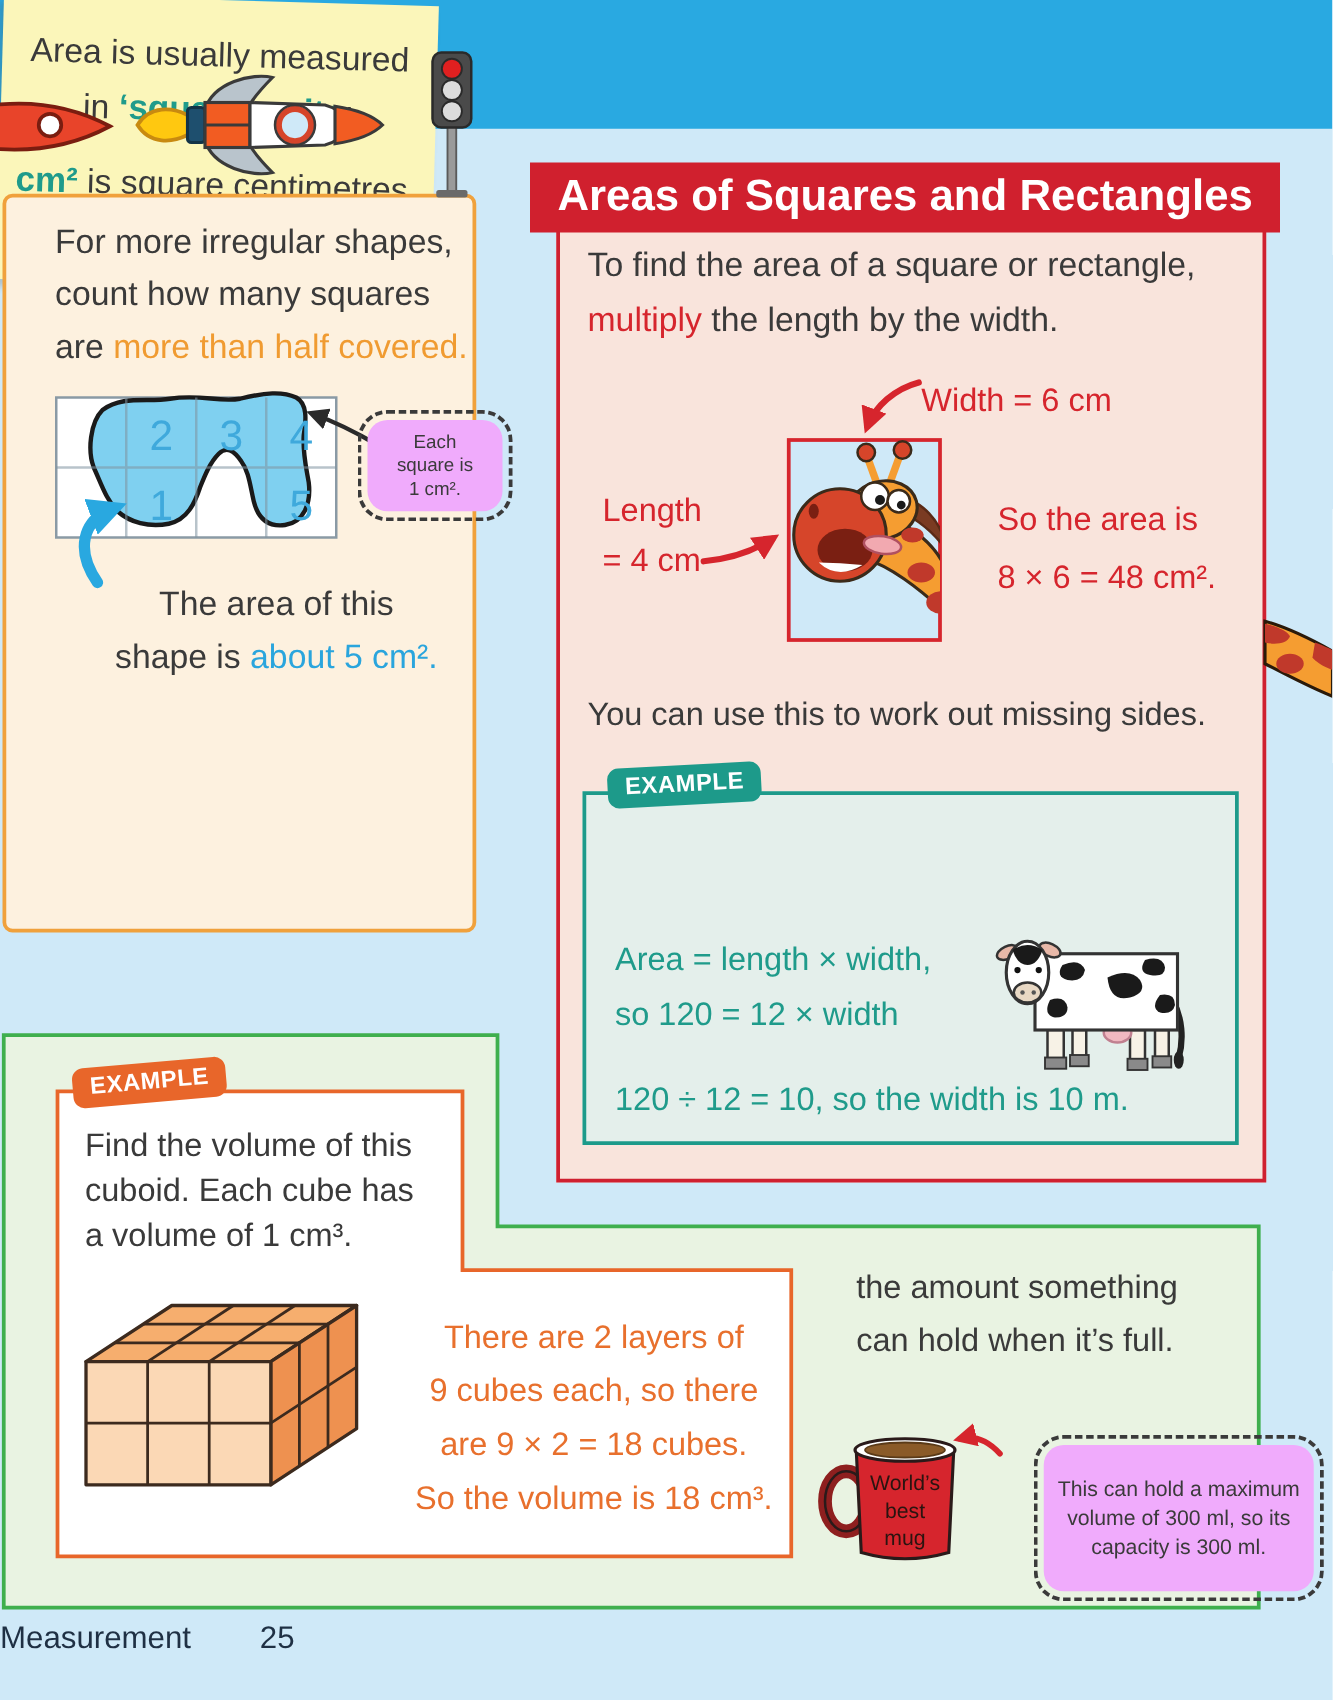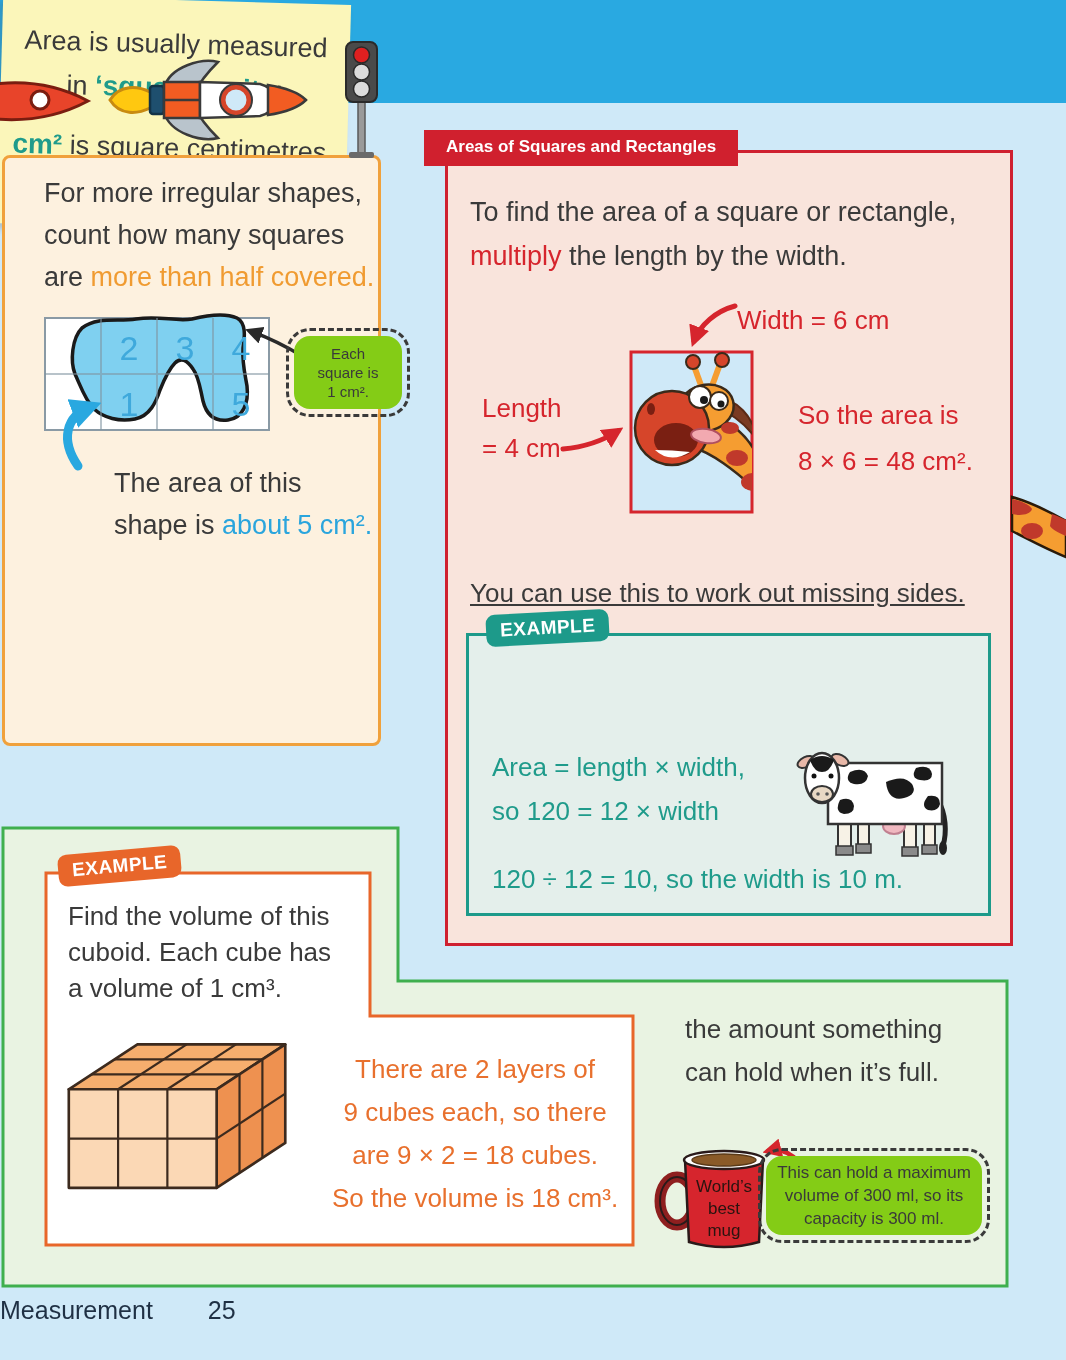--- a/index.html
+++ b/index.html
@@ -6,30 +6,30 @@
   .page{position:relative;width:1066px;height:1360px;background:#cfe9f8;overflow:hidden;
         font-family:"Liberation Sans",sans-serif;color:#3a3a3a;}
   .band{position:absolute;left:0;top:0;width:1066px;height:103px;background:#29a9e1;z-index:0;}
   .box{position:absolute;z-index:1;}
   #left-box{left:2px;top:155px;width:373px;height:585px;background:#fdf1df;border:3px solid #f0a13c;border-radius:8px;}
   #red-box{left:445px;top:150px;width:562px;height:790px;background:#f9e4dc;border:3px solid #cf2030;}
   #teal-box{left:466px;top:633px;width:519px;height:277px;background:#e4efeb;border:3px solid #1d9a8a;}
   #note{left:52px;top:572px;width:348px;height:228px;background:#fbf6ba;transform:rotate(1.6deg);
         box-shadow:-4px 6px 6px rgba(80,80,80,.25);z-index:3;}
   #title-bar{position:absolute;left:424px;top:130px;background:#d0202e;color:#fff;font-weight:bold;
-        font-size:17px;padding:7px 22px 9px;z-index:6;white-space:nowrap;text-align:right;}
+        font-size:35px;padding:7px 22px 9px;z-index:6;white-space:nowrap;text-align:right;}
   svg.overlay{position:absolute;left:0;top:0;z-index:2;pointer-events:none;}
   .t{position:absolute;font-size:26px;line-height:42px;white-space:nowrap;z-index:5;}
   .hl-orange{color:#f09b31;}
   .hl-blue{color:#2aa5dd;}
   .hl-teal{color:#1f9b8b;font-weight:bold;}
   .red-t{color:#d6252d;}
   .teal-t{color:#1f9b8b;}
   .orange-t{color:#e8702d;}
-  .burst{position:absolute;background:#84cc16;border-radius:16px;outline:3px dashed #3a3a3a;outline-offset:5px;
+  .burst{position:absolute;background:#f0abfc;border-radius:16px;outline:3px dashed #3a3a3a;outline-offset:5px;
         text-align:center;z-index:5;}
   .badge{position:absolute;color:#fff;font-weight:bold;font-size:19px;padding:5px 14px;border-radius:9px;
         z-index:6;letter-spacing:.5px;white-space:nowrap;}
   #badge-teal{left:486px;top:612px;background:#1d9a8a;transform:rotate(-3deg);}
   #badge-orange{left:58px;top:850px;background:#e8662a;transform:rotate(-5deg);}
   #note .nline{text-align:center;font-size:27px;line-height:44px;}
   #note{padding-top:22px;box-sizing:border-box;}
   #footer{position:absolute;left:0;top:1296px;width:1010px;text-align:left;font-size:25px;color:#1f3044;z-index:5;}
   #footer .pagenum{display:inline-block;margin-left:48px;margin-right:8px;}
   svg text{font-family:"Liberation Sans",sans-serif;}
@@ -222,21 +222,21 @@
     <div>count how many squares</div>
     <div><span>are </span><span class="hl-orange">more than half covered.</span></div>
   </div>
 
   <div class="burst" style="left:294px;top:336px;width:100px;padding:8px 4px;font-size:15px;line-height:19px;">
     <div>Each</div>
     <div>square is</div>
     <div>1 cm².</div>
   </div>
 
-  <div class="t" style="left:114px;top:462px;font-size:27px;">
+  <div class="t" style="left:92px;top:462px;font-size:27px;text-align:center;">
     <div>The area of this</div>
     <div><span>shape is </span><span class="hl-blue">about 5 cm².</span></div>
   </div>
 
   <div id="note">
     <div class="nline">Area is usually measured</div>
     <div class="nline"><span>in </span><span class="hl-teal" style="font-size:28px;">‘square’ units</span><span>:</span></div>
     <div class="nline" style="margin-top:16px;"><span class="hl-teal" style="font-size:28px;">cm²</span><span> is square centimetres.</span></div>
     <div class="nline"><span class="hl-teal" style="font-size:28px;">m²</span><span> is square metres.</span></div>
   </div>
@@ -253,21 +253,21 @@
   <div class="t red-t" style="left:482px;top:388px;line-height:40px;">
     <div>Length</div>
     <div>= 4 cm</div>
   </div>
 
   <div class="t red-t" style="left:798px;top:392px;line-height:46px;">
     <div>So the area is</div>
     <div>8 × 6 = 48 cm².</div>
   </div>
 
-  <div class="t" style="left:470px;top:572px;text-decoration:underline;">You can use this to work out missing sides.</div>
+  <div class="t" style="left:470px;top:550px;">You can use this to work out missing sides.</div>
 
   <div class="badge" id="badge-teal">EXAMPLE</div>
 
 
   <div class="t teal-t" style="left:492px;top:745px;line-height:44px;">
     <div>Area = length × width,</div>
     <div>so 120 = 12 × width</div>
   </div>
 
   <div class="t teal-t" style="left:492px;top:858px;">120 ÷ 12 = 10, so the width is 10 m.</div>
@@ -285,21 +285,21 @@
     <div>9 cubes each, so there</div>
     <div>are 9 × 2 = 18 cubes.</div>
     <div>So the volume is 18 cm³.</div>
   </div>
 
   <div class="t" style="left:685px;top:1008px;line-height:43px;">
     <div>the amount something</div>
     <div>can hold when it’s full.</div>
   </div>
 
-  <div class="burst" style="left:766px;top:1156px;width:212px;padding:5px 2px;font-size:17px;line-height:23px;">
+  <div class="burst" style="left:835px;top:1156px;width:212px;padding:24px 2px;font-size:17px;line-height:23px;">
     <div>This can hold a maximum</div>
     <div>volume of 300 ml, so its</div>
     <div>capacity is 300 ml.</div>
   </div>
 
   <div id="footer">
     <span>Measurement</span>
     <span class="pagenum">25</span>
   </div>
 

